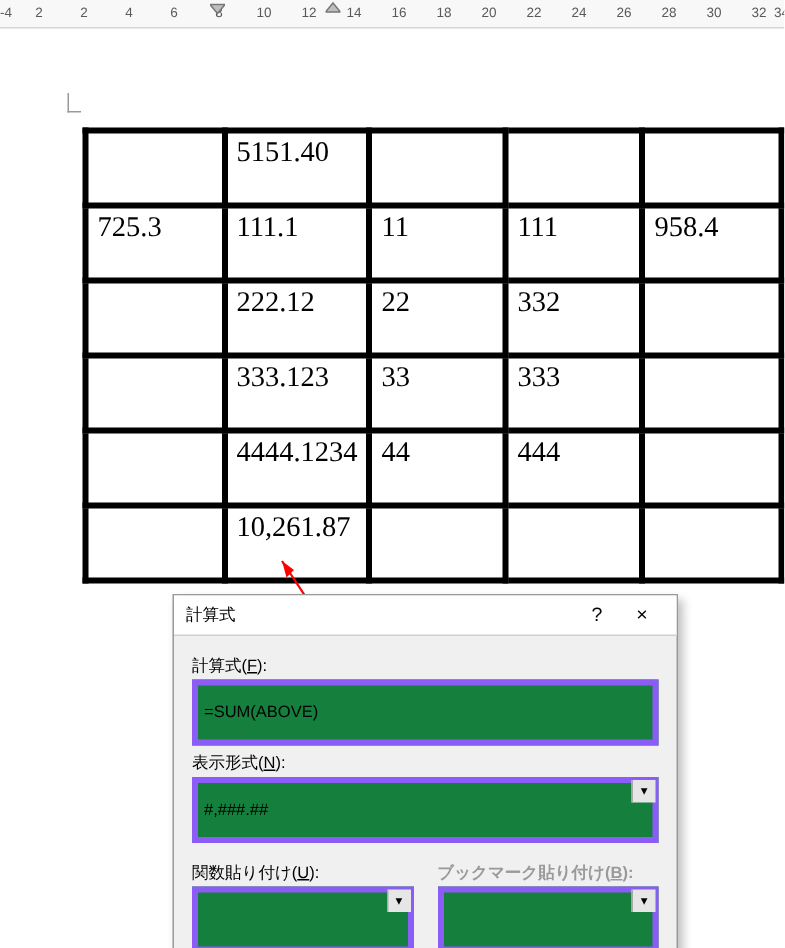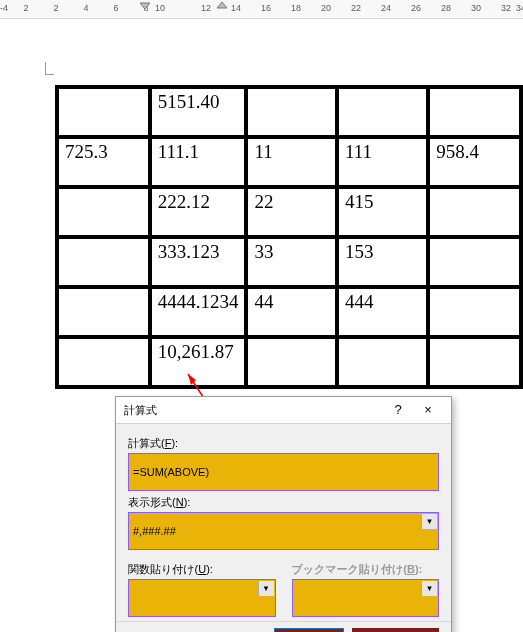--- a/index.html
+++ b/index.html
@@ -16,21 +16,21 @@
   
   .arrow{position:absolute;left:182px;top:370px;width:70px;height:80px;pointer-events:none;}
   
   .dlg{position:absolute;left:115px;top:396px;width:335px;background:#f0f0f0;border:1px solid #9a9a9a;box-shadow:3px 3px 6px rgba(0,0,0,.25);font-size:11px;color:#000;}
   .dlg-title{height:26px;line-height:26px;padding:0 8px;background:#fff;border-bottom:1px solid #d0d0d0;display:flex;align-items:center;}
   .dlg-title .t{flex:1;font-weight:normal;}
   .dlg-title .btn{width:30px;text-align:center;font-size:13px;font-family:Arial,sans-serif;}
   .dlg-body{padding:8px 12px 4px;}
   .fld-lbl{margin:4px 0 2px;}
   .fld-lbl u{text-decoration:underline;}
-  .txtbox{display:block;width:100%;box-sizing:border-box;height:20px;background:#eab308;border:1px solid #8b5cf6;padding:18px 4px;font-size:11px;font-family:inherit;}
+  .txtbox{display:block;width:100%;box-sizing:border-box;height:20px;background:#15803d;border:4px solid #8b5cf6;padding:18px 4px;font-size:11px;font-family:inherit;}
   .combo{position:relative;}
   .combo .caret{position:absolute;right:2px;top:2px;width:15px;height:15px;background:#e6e6e6;border-left:1px solid #aaa;text-align:center;line-height:14px;font-size:9px;pointer-events:none;}
   .row2{display:flex;gap:16px;margin-top:8px;}
   .row2 .col{flex:1;}
   .disabled{color:#9a9a9a;font-weight:bold;}
   .dlg-foot{padding:6px 12px 12px;text-align:right;border-top:1px solid #d8d8d8;white-space:nowrap;}
   .pbtn{display:inline-block;min-width:68px;height:21px;background:#86efac;border:4px solid #7f1d1d;font-size:11px;margin-left:6px;cursor:pointer;}
   .pbtn.primary{outline:1px solid #2b6fb5;outline-offset:0;}
 </style>
 </head>
@@ -38,21 +38,21 @@
 
 <div class="stage">
 
   <div class="ruler">
     <span class="num" style="left:4px">-4</span>
     <span class="num" style="left:26px">2</span>
     <span class="num" style="left:56px">2</span>
     <span class="num" style="left:86px">4</span>
     <span class="num" style="left:116px">6</span>
     <span class="num" style="left:146px">8</span>
-    <span class="num" style="left:160px">10</span>
+    <span class="num" style="left:176px">10</span>
     <span class="num" style="left:206px">12</span>
     <span class="num" style="left:236px">14</span>
     <span class="num" style="left:266px">16</span>
     <span class="num" style="left:296px">18</span>
     <span class="num" style="left:326px">20</span>
     <span class="num" style="left:356px">22</span>
     <span class="num" style="left:386px">24</span>
     <span class="num" style="left:416px">26</span>
     <span class="num" style="left:446px">28</span>
     <span class="num" style="left:476px">30</span>
@@ -85,28 +85,28 @@
       <td>725.3</td>
       <td>111.1</td>
       <td>11</td>
       <td>111</td>
       <td>958.4</td>
     </tr>
     <tr>
       <td></td>
       <td>222.12</td>
       <td>22</td>
-      <td>415</td>
+      <td>332</td>
       <td></td>
     </tr>
     <tr>
       <td></td>
       <td>333.123</td>
       <td>33</td>
-      <td>153</td>
+      <td>333</td>
       <td></td>
     </tr>
     <tr>
       <td></td>
       <td>4444.1234</td>
       <td>44</td>
       <td>444</td>
       <td></td>
     </tr>
     <tr>

